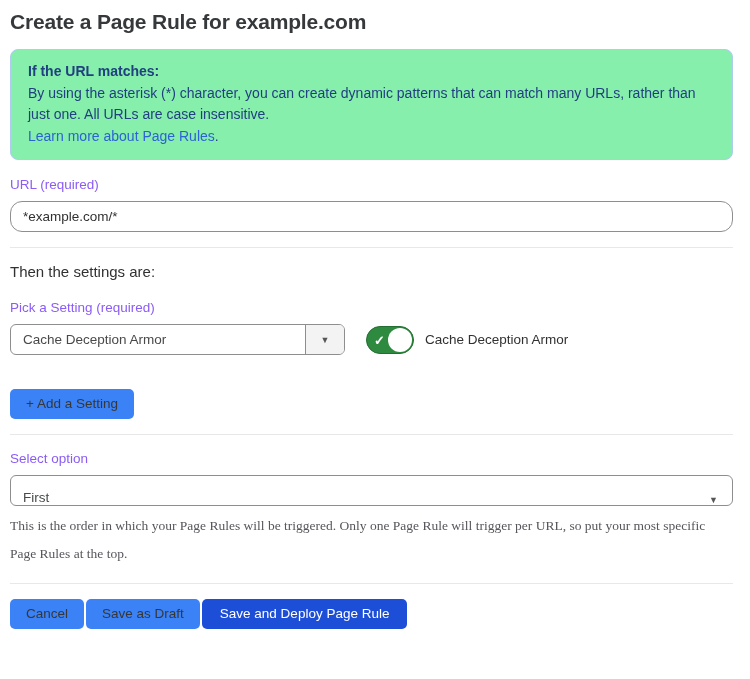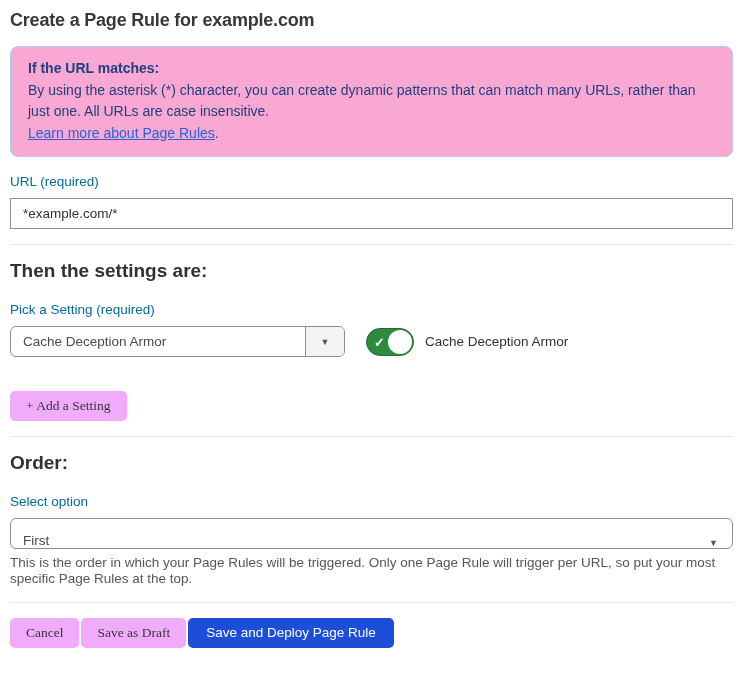--- a/index.html
+++ b/index.html
@@ -5,53 +5,53 @@
   * { box-sizing: border-box; }
   html, body { margin: 0; padding: 0; background: #fff; }
   body {
     font-family: "Liberation Sans", sans-serif;
     color: #313131;
     width: 750px;
   }
   .container { width: 750px; padding: 10px 17px 14px 10px; }
 
   .page-title {
-    font-size: 18px;
+    font-size: 21px;
     font-weight: bold;
     color: #36393b;
     margin: 0 0 15px 0;
     letter-spacing: -0.2px;
   }
 
   .info-box {
-    background: #f9a8d4;
+    background: #86efac;
     border: 1px solid #afccee;
     border-radius: 8px;
     padding: 11px 17px 12px 17px;
     font-size: 14px;
     line-height: 21.5px;
     color: #21407f;
     margin-bottom: 16px;
   }
   .info-heading { font-weight: bold; }
-  .info-link { color: #2b62d4; text-decoration: underline; cursor: pointer; text-align: center; }
+  .info-link { color: #2b62d4; cursor: pointer; text-align: center; }
 
   .field-label {
     display: block;
     font-size: 13.5px;
-    color: #0369a1;
+    color: #8b5cf6;
     margin-bottom: 8px;
     line-height: 17px;
   }
 
   .text-input {
     width: 100%;
     height: 31px;
     border: 1px solid #8e8e8e;
-    border-radius: 0;
+    border-radius: 12px;
     padding: 0 12px;
     font-size: 13.5px;
     font-family: inherit;
     color: #313131;
     outline: none;
     background: #fff;
   }
 
   .helper-text {
     font-size: 13.5px;
@@ -60,22 +60,22 @@
     line-height: 20px;
   }
 
   .divider {
     border: none;
     border-top: 1px solid #e8e8e8;
     margin: 15px 0;
   }
 
   .section-heading {
-    font-size: 19px;
-    font-weight: bold;
+    font-size: 15px;
+    font-weight: normal;
     color: #313131;
     margin: 2px 0 19px 0;
   }
 
   .setting-row { display: flex; align-items: center; }
 
   .select-box {
     display: flex;
     align-items: stretch;
     height: 31px;
@@ -141,34 +141,34 @@
   .btn {
     font-family: inherit;
     font-size: 13.5px;
     height: 30px;
     border: none;
     border-radius: 5px;
     padding: 0 16px;
     cursor: pointer;
     line-height: 28px;
   }
-  .btn-gray { background: #f0abfc; color: #373737; font-family: Liberation Serif, serif; }
+  .btn-gray { background: #3b82f6; color: #373737; }
   .btn-blue { background: #1d4ed8; color: #fff; padding: 0 18px; }
   .add-setting { margin-top: 34px; }
 
   .order-select { width: 100%; align-items: flex-end; }
   .order-arrow {
     display: flex;
     align-items: center;
     padding-right: 14px;
     color: #555;
     font-size: 9px;
   }
 
-  .order-helper { line-height: 16px; width: 100%; }
+  .order-helper { line-height: 28px; width: 100%; font-family: Liberation Serif, serif; }
 
   .footer-actions { display: flex; gap: 2px; margin-top: 15px; }
 </style>
 </head>
 <body>
 
 <div class="container">
 
   <h1 class="page-title">Create a Page Rule for example.com</h1>
 
@@ -201,21 +201,20 @@
         <span class="toggle-knob"></span>
       </div>
       <span class="toggle-label">Cache Deception Armor</span>
     </div>
   </div>
 
   <button class="btn btn-gray add-setting">+ Add a Setting</button>
 
   <hr class="divider">
 
-  <div class="section-heading">Order:</div>
 
   <label class="field-label">Select option</label>
 
   <div class="select-box order-select">
     <div class="select-value">First</div>
     <div class="order-arrow">▼</div>
   </div>
 
   <div class="helper-text order-helper">This is the order in which your Page Rules will be triggered. Only one Page Rule will trigger per URL, so put your most specific Page Rules at the top.</div>
 

